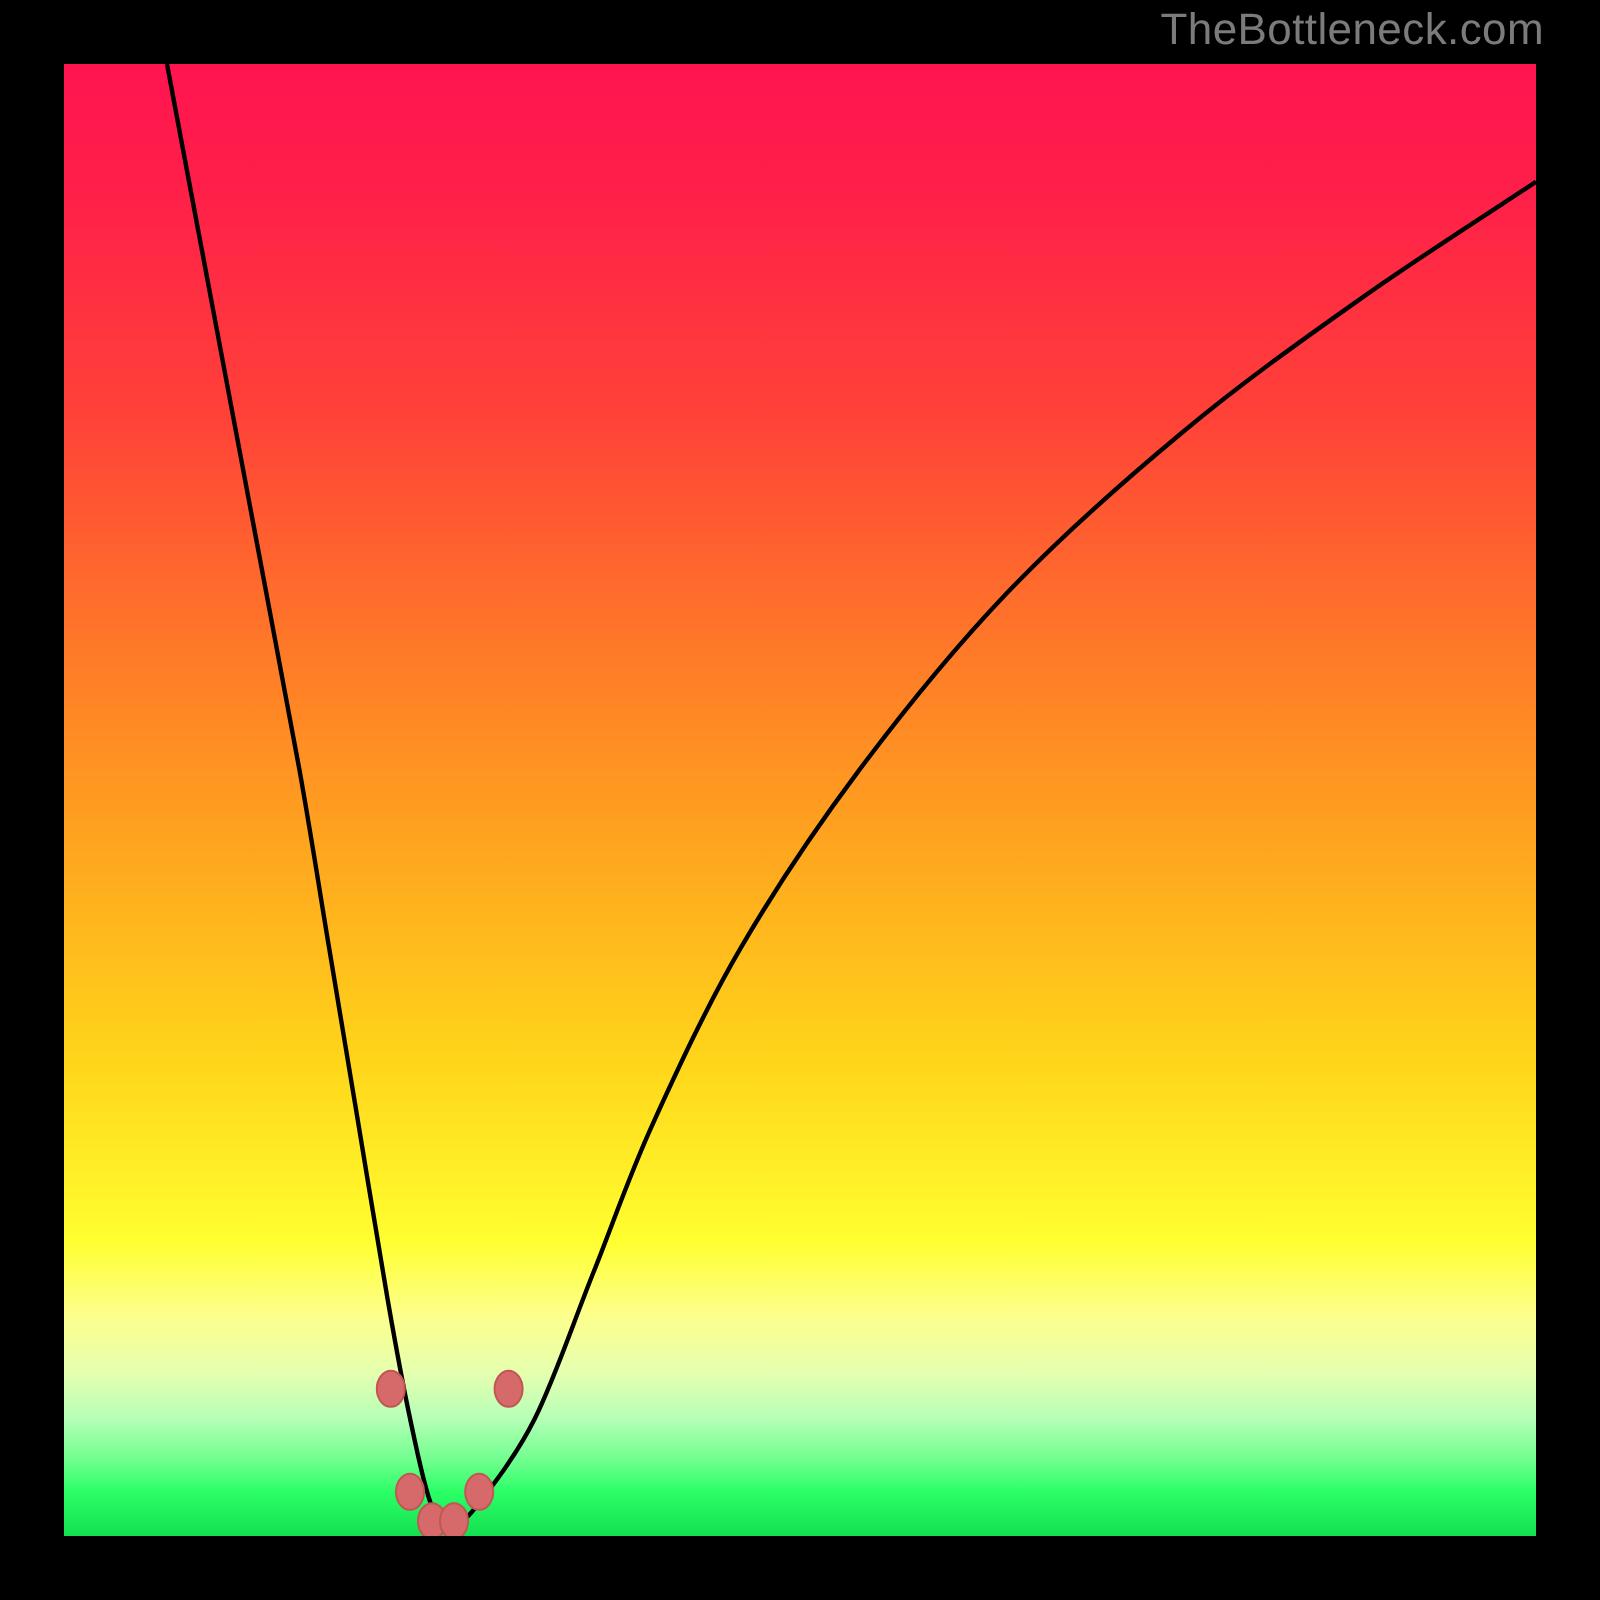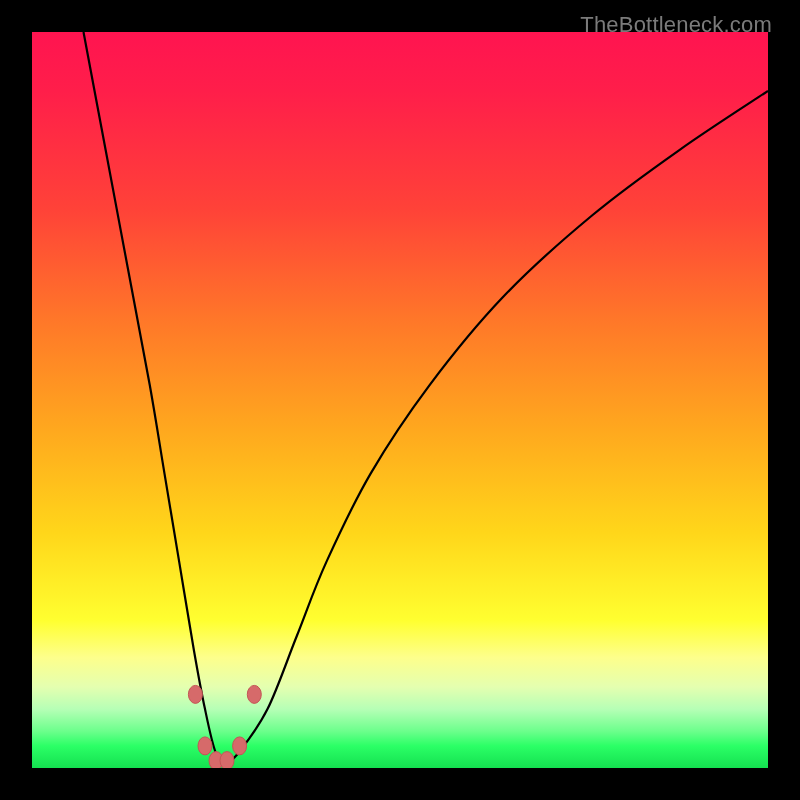--- a/index.html
+++ b/index.html
@@ -38,21 +38,21 @@
       #fdff8c 85%,
       #e4ffb0 89%,
       #b6ffb6 92%,
       #6cff8c 95%,
       #2bff66 97%,
       #14e050 100%
     );
   }
   .watermark {
     position: absolute;
-    top: 12px;
+    top: 2px;
     right: 28px;
     color: #7b7b7b;
     font-size: 22px;
     font-weight: 500;
     letter-spacing: 0.2px;
   }
   svg.curve {
     position: absolute;
     top: 0;
     left: 0;

